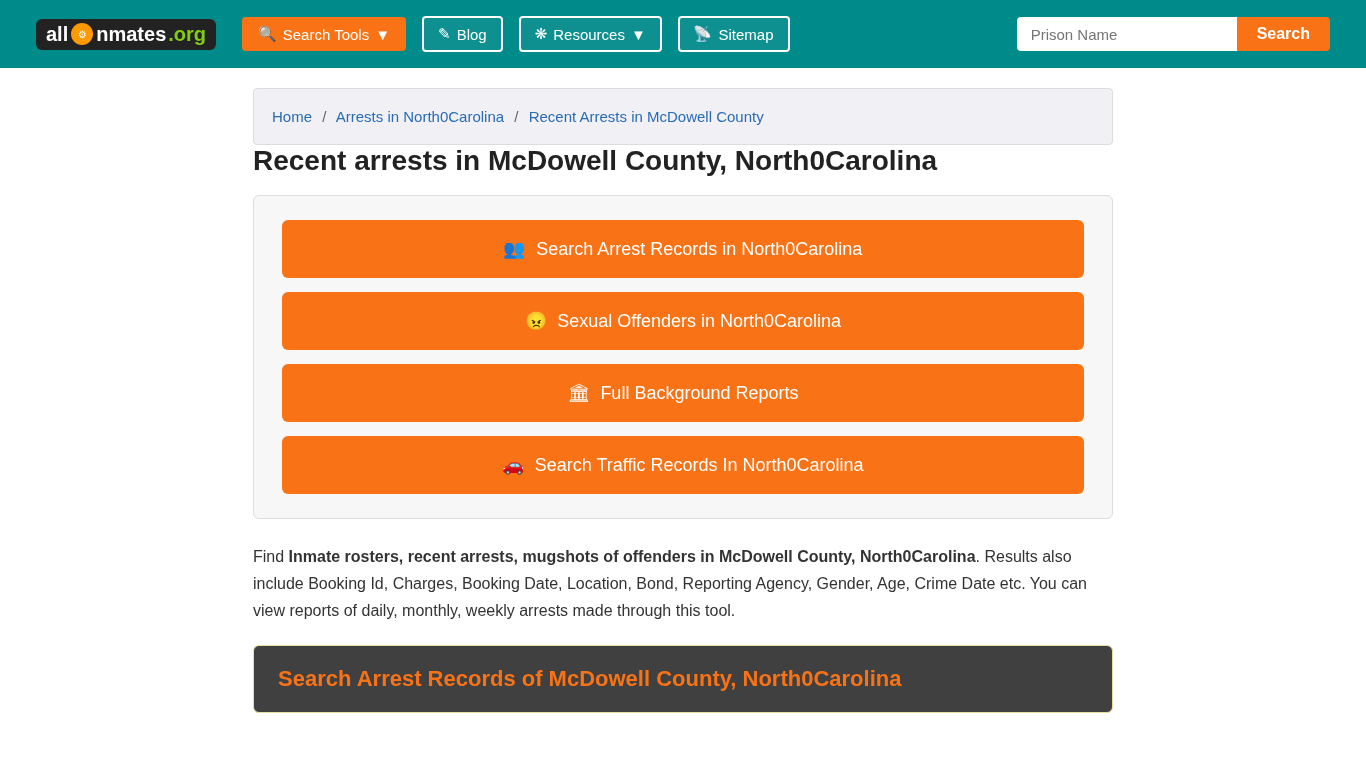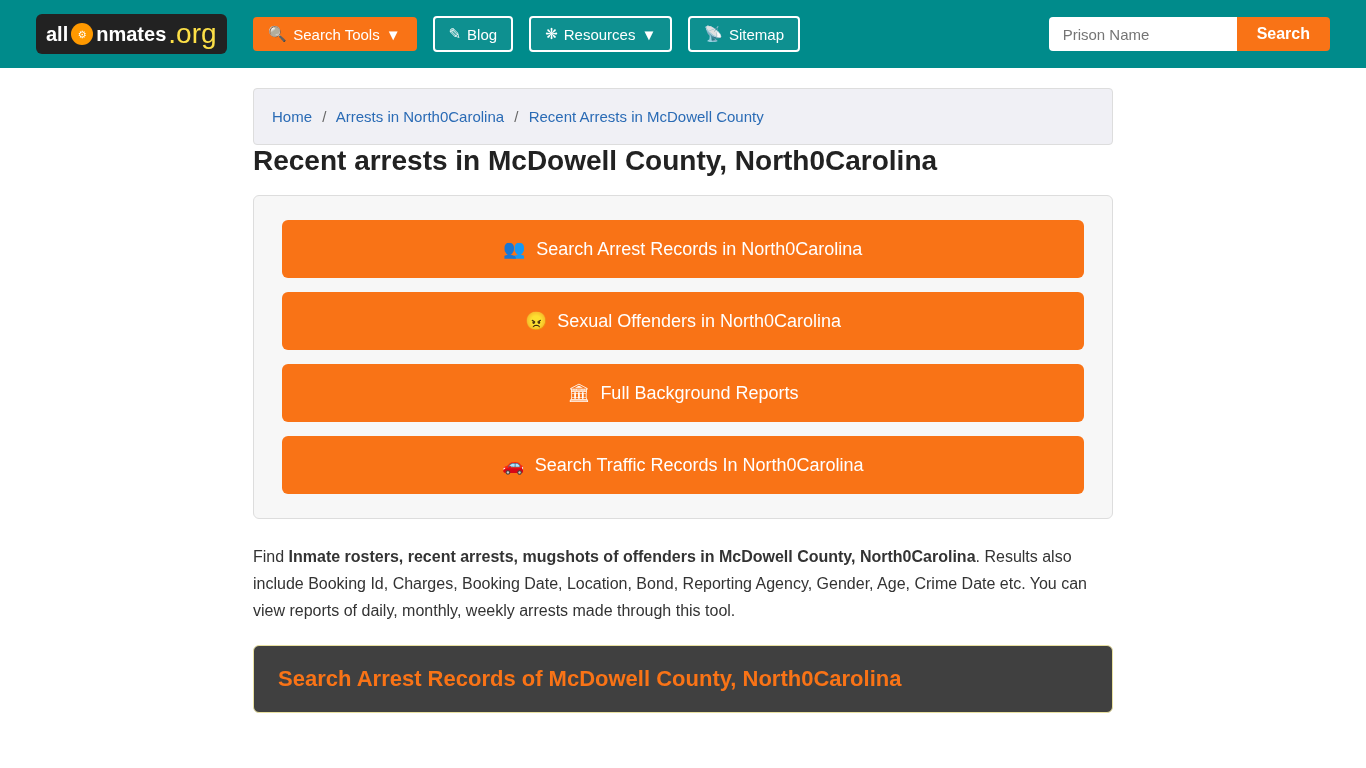--- a/index.html
+++ b/index.html
@@ -22,21 +22,21 @@
     .logo-box {
       background: #222;
       border-radius: 6px;
       padding: 4px 10px;
       display: flex;
       align-items: center;
       gap: 2px;
     }
     .logo-text-all { color: #fff; font-size: 20px; font-weight: bold; }
     .logo-text-inmates { color: #fff; font-size: 20px; font-weight: bold; }
-    .logo-text-org { color: #fde047; font-size: 28px; font-weight: normal; }
+    .logo-text-org { color: #84cc16; font-size: 20px; font-weight: bold; }
     .logo-dot { 
       width: 22px; height: 22px; background: #f90; border-radius: 50%;
       display: inline-flex; align-items: center; justify-content: center;
       font-size: 10px; color: #fff; margin: 0 1px;
     }
 
     .nav-btn {
       background: #f97316;
       color: #fff;
       border: none;
@@ -67,21 +67,21 @@
 
     .search-area {
       display: flex;
       gap: 0;
     }
     .prison-input {
       padding: 8px 14px;
       font-size: 15px;
       border: none;
       border-radius: 4px 0 0 4px;
-      width: 188px;
+      width: 220px;
       outline: none;
       color: #aaa;
     }
     .search-btn-header {
       background: #f97316;
       color: #fff;
       border: none;
       padding: 8px 20px;
       font-size: 16px;
       font-weight: bold;

